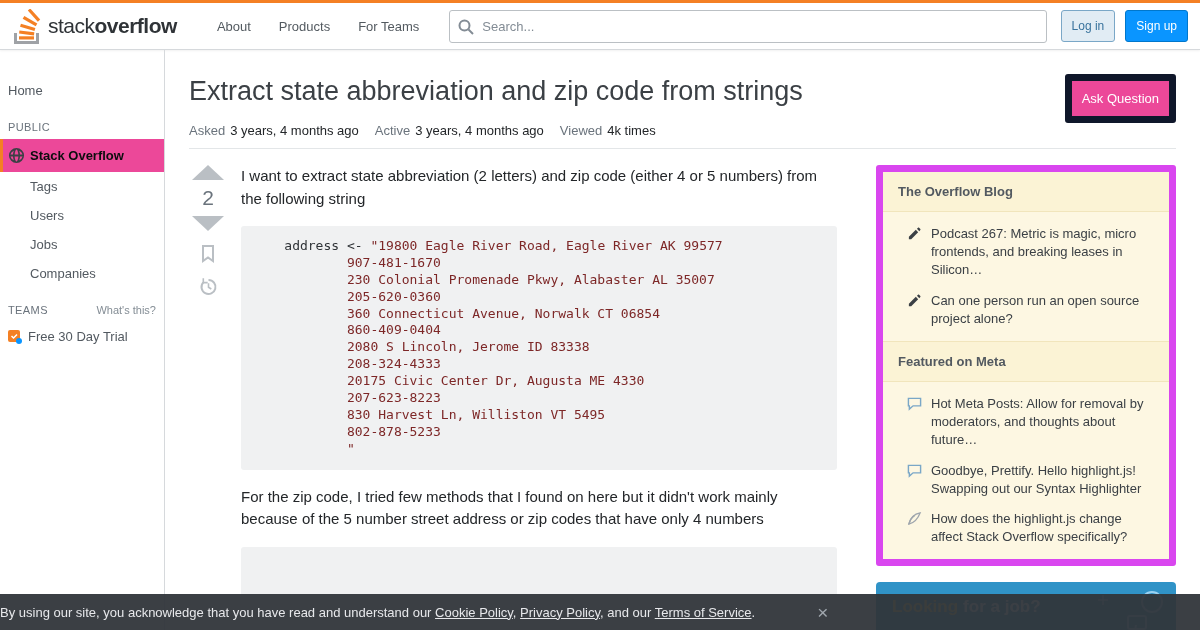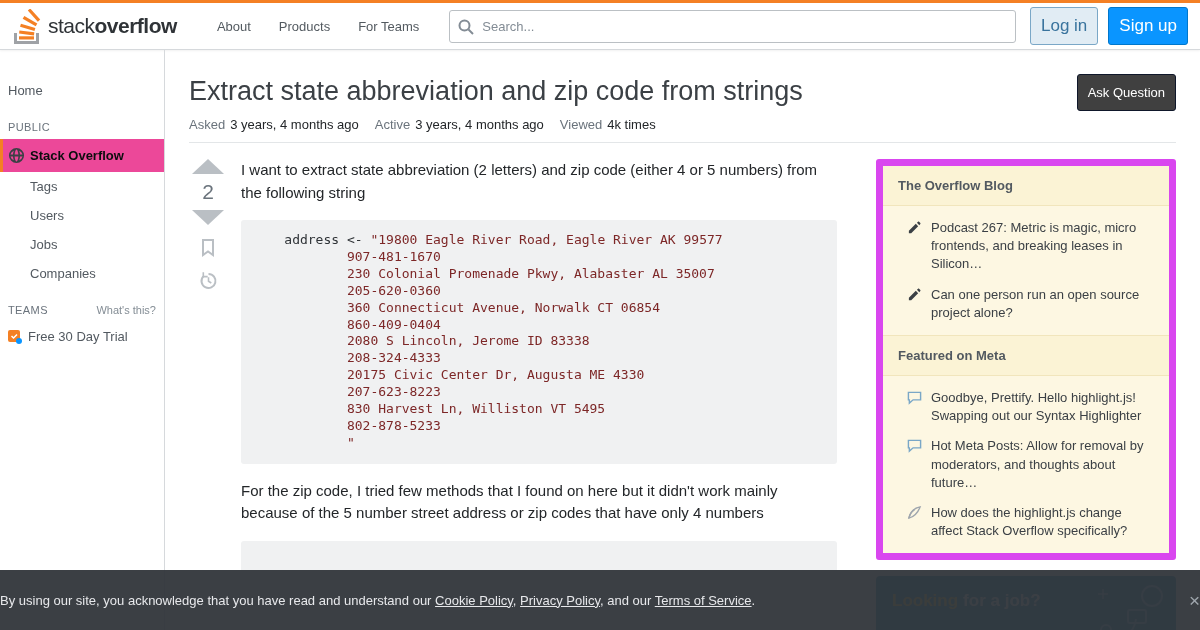--- a/index.html
+++ b/index.html
@@ -32,21 +32,21 @@
   .search-wrap { flex: 1; position: relative; margin: 0 14px 0 16px; }
   .search-wrap input {
     width: 100%; height: 33px;
     border: 1px solid #bbc0c4; border-radius: 3px;
     padding: 7px 9px 7px 32px; font-size: 13px;
     font-family: "Liberation Sans", sans-serif;
     color: #3b4045; outline: none; background: #fff;
   }
   .search-wrap input::placeholder { color: #838c95; }
   .search-icon { position: absolute; left: 8px; top: 8px; }
-  .btn { font-size: 17px; padding: 8px 10px; border-radius: 3px; border: 1px solid transparent; white-space: nowrap; display: inline-block; }
+  .btn { font-size: 12px; padding: 8px 10px; border-radius: 3px; border: 1px solid transparent; white-space: nowrap; display: inline-block; }
   .btn-login { background: #E1ECF4; border-color: #7aa7c7; color: #39739d; margin-right: 10px; }
   .btn-signup { background: #0A95FF; border-color: #0077cc; color: #fff; }
 
   
   .page { display: flex; height: 580px; }
   .left-nav { width: 165px; flex: none; border-right: 1px solid #d6d9dc; padding-top: 26px; }
   .side-item { display: block; color: #525960; font-size: 13px; padding: 7px 8px; }
   .side-label { font-size: 11px; color: #6a737c; letter-spacing: .4px; padding: 16px 8px 6px; }
   .side-current {
     display: flex; align-items: center; gap: 5px;
@@ -56,21 +56,21 @@
   .side-indent { padding-left: 30px; }
   .side-teams-row { display: flex; justify-content: space-between; align-items: flex-start; padding: 16px 8px 6px; }
   .side-teams-row .lbl { font-size: 11px; color: #6a737c; letter-spacing: .4px; }
   .side-teams-row a { font-size: 11px; color: #848d95; }
   .side-trial { display: flex; align-items: center; gap: 6px; padding: 7px 8px; color: #525960; }
 
   
   .main { flex: 1; padding: 24px; }
   .q-header { display: flex; justify-content: space-between; align-items: flex-start; }
   .q-title { font-size: 27px; font-weight: 400; color: #3b4045; line-height: 1.3; margin-bottom: 8px; }
-  .ask-btn { background: #404040; border: 1px solid #0f172a; color: #fff; padding: 10px 10px; border-radius: 3px; font-size: 13px; flex: none; margin-left: 12px; }
+  .ask-btn { background: #ec4899; border: 7px solid #0f172a; color: #fff; padding: 10px 10px; border-radius: 3px; font-size: 13px; flex: none; margin-left: 12px; }
   .q-meta { display: flex; gap: 16px; padding-bottom: 10px; border-bottom: 1px solid #e3e6e8; margin-bottom: 16px; font-size: 13px; }
   .q-meta .lbl { color: #6a737c; margin-right: 5px; }
   .q-meta .val { color: #232629; }
   .body-row { display: flex; }
   .vote-cell { width: 52px; flex: none; display: flex; flex-direction: column; align-items: center; padding-right: 14px; }
   .arrow-up { width: 0; height: 0; border-left: 16px solid transparent; border-right: 16px solid transparent; border-bottom: 15px solid #BABFC4; cursor: pointer; }
   .arrow-down { width: 0; height: 0; border-left: 16px solid transparent; border-right: 16px solid transparent; border-top: 15px solid #BABFC4; cursor: pointer; }
   .vote-count { font-size: 21px; color: #6a737c; margin: 6px 0; }
   .vote-icon { margin-top: 14px; cursor: pointer; display: flex; }
   .post-col { width: 596px; }
@@ -93,23 +93,23 @@
   .widget-items { padding: 7px 0; }
   .widget-item { display: flex; gap: 9px; padding: 6px 24px; font-size: 13px; line-height: 1.4; color: #3b4045; }
   .widget-item .wi-icon { flex: none; padding-top: 1px; }
   .job-banner { position: relative; margin-top: 16px; background: #3093C7; border-radius: 4px; height: 120px; padding: 15px 16px; overflow: hidden; }
   .job-banner .looking { color: #F7D458; font-weight: bold; font-size: 17px; }
   .job-banner .rest { color: #fff; font-weight: bold; font-size: 17px; margin-left: 5px; }
   .job-doodle { position: absolute; right: 6px; top: 4px; }
 
   
   .cookie-bar {
-    position: absolute; left: 0; right: 0; bottom: 0; height: 60px;
+    position: absolute; left: 0; right: 0; bottom: 0; height: 36px;
     background: rgba(48,53,58,.95);
-    display: flex; align-items: center; justify-content: space-between;
+    display: flex; align-items: center; justify-content: flex-start;
     color: #e7e8eb; font-size: 13px; gap: 36px;
   }
   .cookie-bar a { color: #e7e8eb; text-decoration: underline; }
   .cookie-close { margin-left: 26px; color: #9fa6ad; font-size: 19px; line-height: 1; cursor: pointer; }
 </style>
 </head>
 <body>
 
 <header class="topbar">
   <a class="logo">
@@ -242,27 +242,27 @@
                   </svg></span>
               <span>Can one person run an open source project alone?</span>
             </a>
           </div>
           <div class="widget-head inner">Featured on Meta</div>
           <div class="widget-items">
             <a class="widget-item">
               <span class="wi-icon"><svg width="15" height="15" viewBox="0 0 16 16" fill="none" stroke="#7AA7C7" stroke-width="1.5">
                     <path d="M1.5 2.5h13v8h-8l-4 3.5v-3.5h-1z"></path>
                   </svg></span>
-              <span>Goodbye, Prettify. Hello highlight.js! Swapping out our Syntax Highlighter</span>
+              <span>Hot Meta Posts: Allow for removal by moderators, and thoughts about future…</span>
             </a>
             <a class="widget-item">
               <span class="wi-icon"><svg width="15" height="15" viewBox="0 0 16 16" fill="none" stroke="#7AA7C7" stroke-width="1.5">
                     <path d="M1.5 2.5h13v8h-8l-4 3.5v-3.5h-1z"></path>
                   </svg></span>
-              <span>Hot Meta Posts: Allow for removal by moderators, and thoughts about future…</span>
+              <span>Goodbye, Prettify. Hello highlight.js! Swapping out our Syntax Highlighter</span>
             </a>
             <a class="widget-item">
               <span class="wi-icon"><svg width="15" height="15" viewBox="0 0 16 16" fill="none" stroke="#9FA6AD" stroke-width="1.5">
                     <path d="M2 14C6 13 11 10 14 2 8 3 4 6 2 14z"></path>
                     <path d="M2 14c1-4 3-7 6-9"></path>
                   </svg></span>
               <span>How does the highlight.js change affect Stack Overflow specifically?</span>
             </a>
           </div>
         </div>

